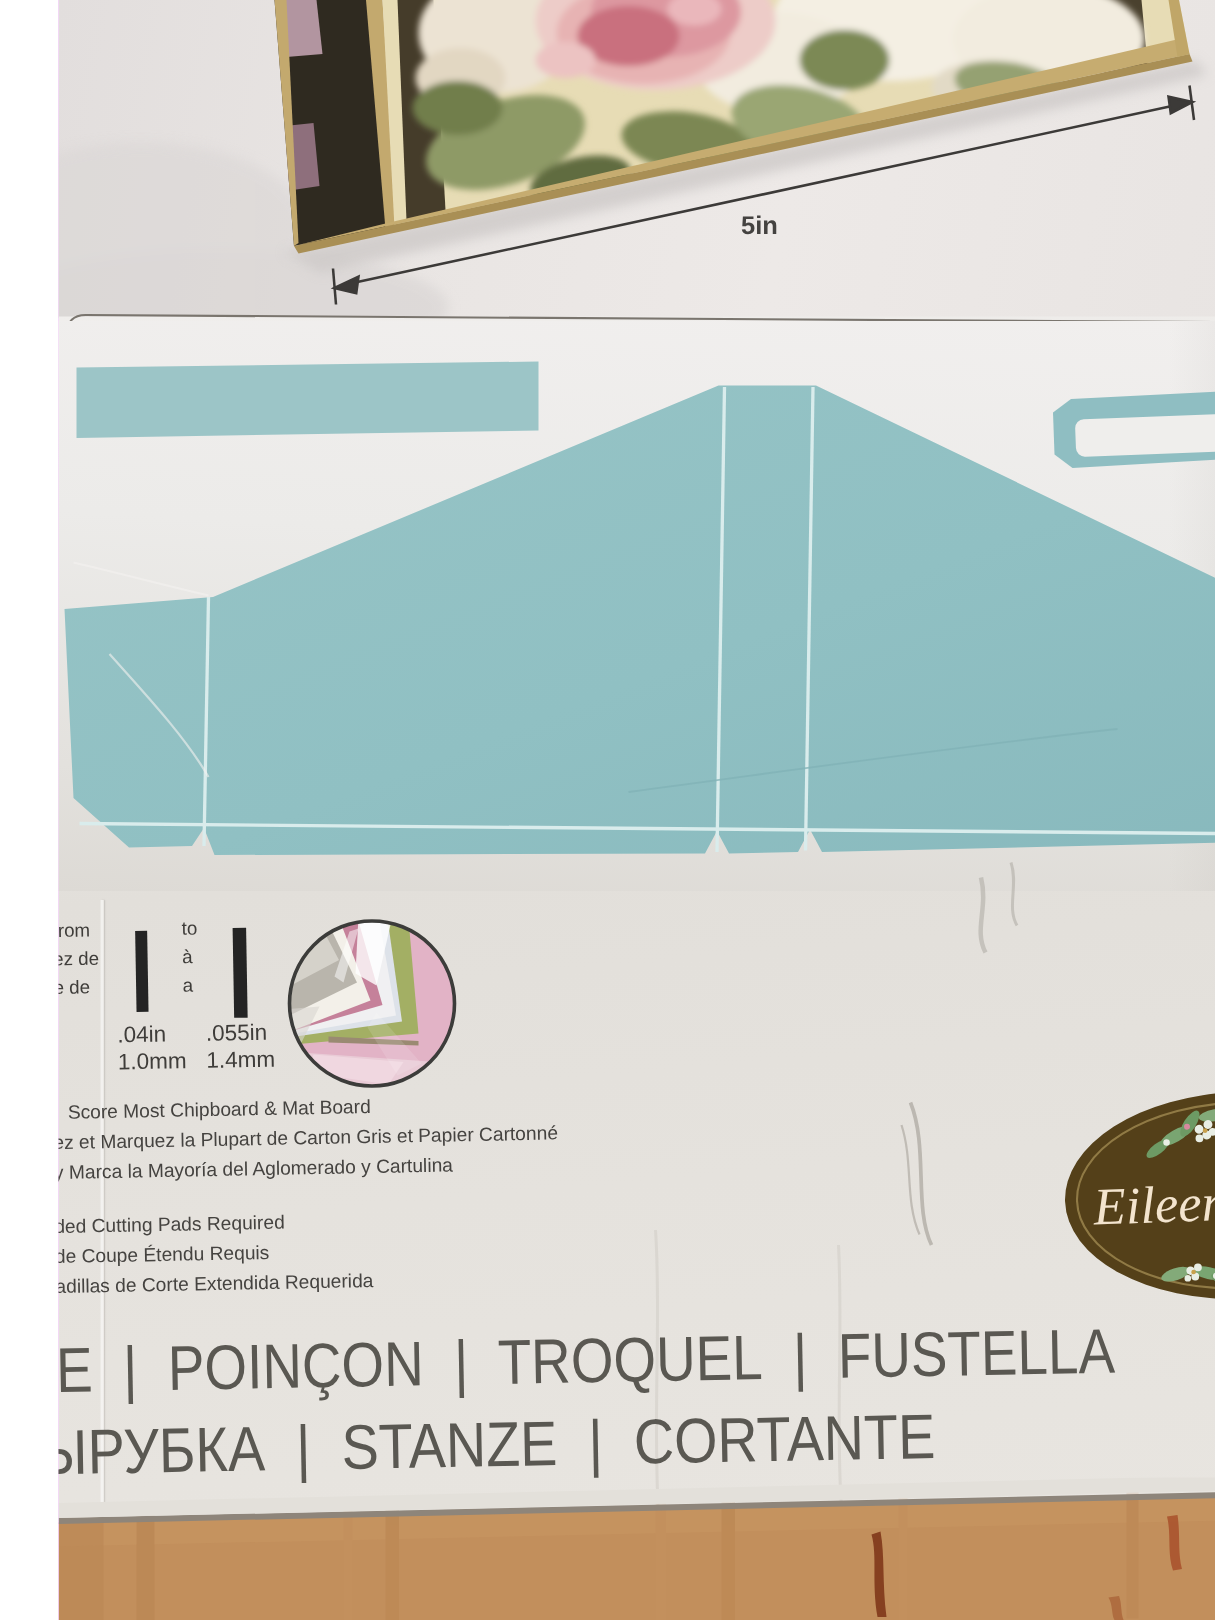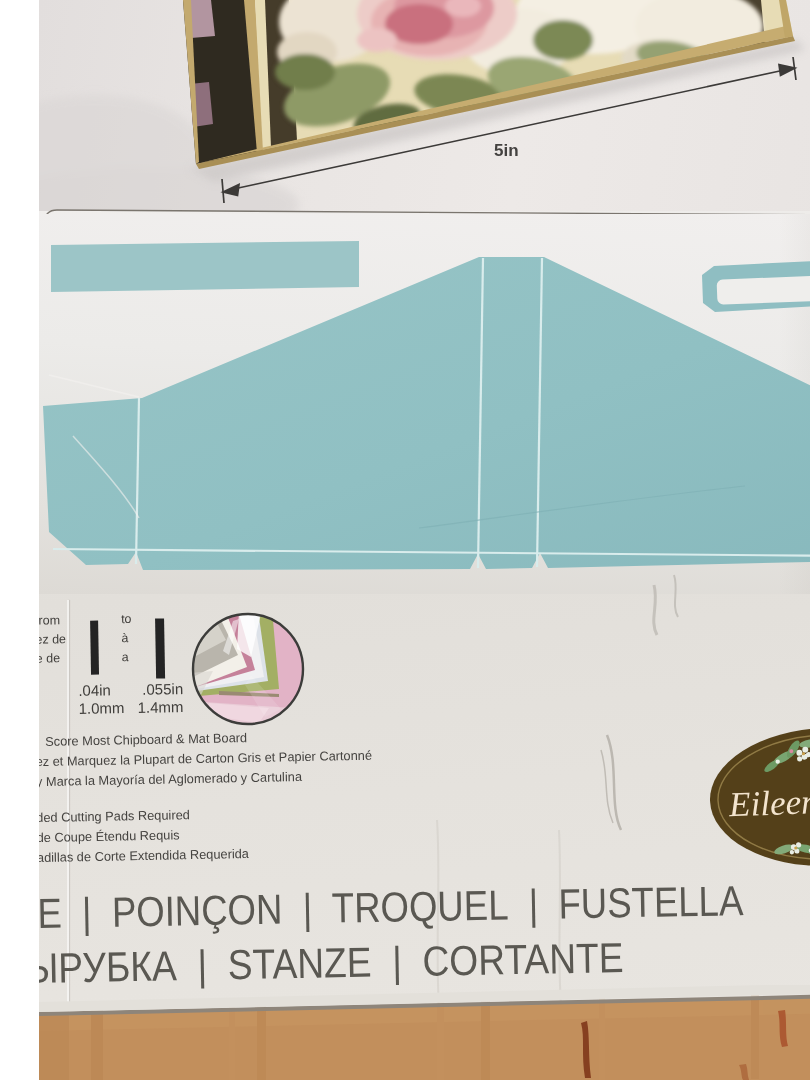--- a/index.html
+++ b/index.html
@@ -148,21 +148,21 @@
   <div class="abs" style="left:-3px;top:-3px;font-size:12.5px;line-height:19px;">from<br>ez de<br>e de</div>
 
   <div class="abs" style="left:52px;top:7px;width:8px;height:54px;background:#242424;"></div>
 
   <div class="abs" style="left:83px;top:-3px;font-size:12.5px;line-height:19px;">to<br>à<br>a</div>
 
   <div class="abs" style="left:117px;top:6px;width:9px;height:60px;background:#242424;"></div>
 
   <div class="abs" style="left:39px;top:68px;font-size:15px;line-height:18px;">.04in<br>1.0mm</div>
 
-  <div class="abs" style="left:98px;top:68px;font-size:15px;line-height:18px;text-align:right;">.055in<br>1.4mm</div>
+  <div class="abs" style="left:98px;top:68px;font-size:15px;line-height:18px;">.055in<br>1.4mm</div>
 </div>
 
 <svg class="abs" style="left:150px;top:611px" width="118" height="118" viewBox="0 0 118 118">
   <defs>
         <clipPath id="cc">
           <circle cx="59" cy="58" r="55"></circle>
         </clipPath>
       </defs>
   <circle cx="59" cy="58" r="55" fill="#f1efed"></circle>
   <g clip-path="url(#cc)">

